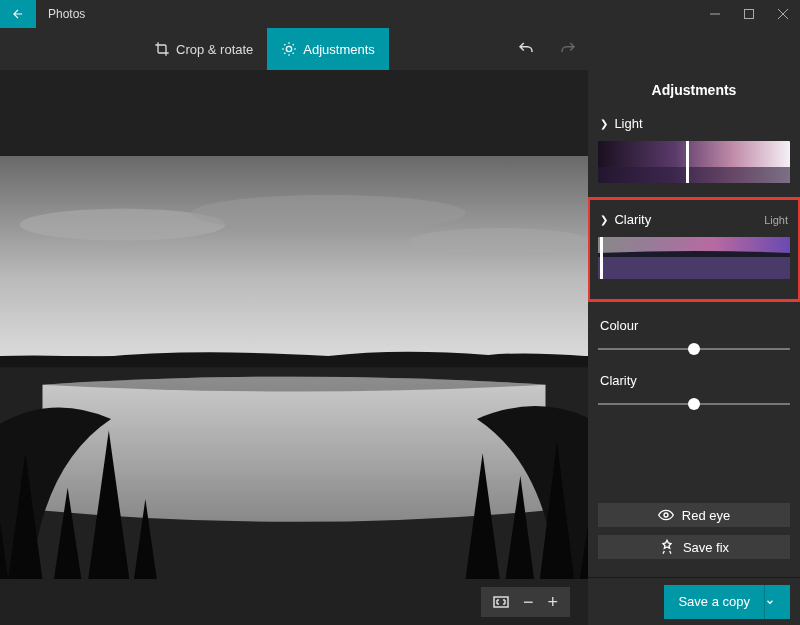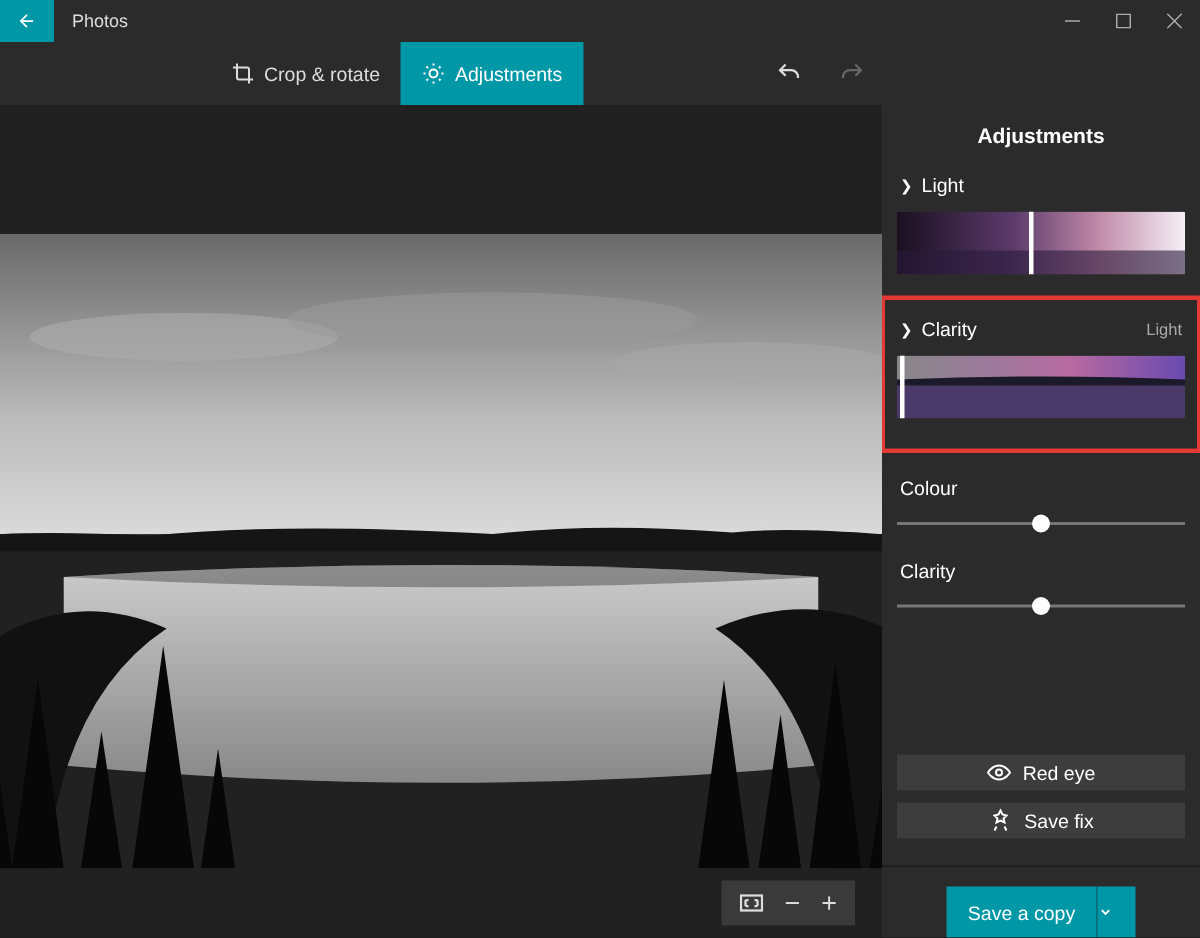--- a/index.html
+++ b/index.html
@@ -38,21 +38,21 @@
 .highlight-box { border:3px solid #e53935; padding:6px 8px 8px 8px; margin:2px -1px 10px -1px; }
 
 .slider-lbl { font-size:13px; margin:6px 2px; }
 .slider { position:relative; height:20px; margin-bottom:14px; }
 .track { position:absolute; left:0; right:0; top:9px; height:2px; background:#777; }
 .thumb-dot { position:absolute; top:4px; width:12px; height:12px; background:#fff; border-radius:50%; transform:translateX(-50%); }
 
 .side-btns { margin-top:auto; padding:0 10px 10px 10px; }
 .big-btn { width:100%; height:24px; background:#3d3d3d; color:#fff; border:none; font-size:13px; margin-bottom:8px; display:flex; align-items:center; justify-content:center; gap:8px; }
 
-.footer { height:48px; display:flex; align-items:center; justify-content:flex-end; gap:8px; padding:0 10px; border-top:1px solid #1a1a1a;flex-direction:column; }
+.footer { height:48px; display:flex; align-items:center; justify-content:flex-end; gap:8px; padding:0 10px; border-top:1px solid #1a1a1a; }
 .save-grp { display:flex; }
 .save-btn { background:#0097a7; color:#fff; border:none; height:34px; padding:0 14px; font-size:13px; }
 .save-dd { background:#0097a7; color:#fff; border:none; border-left:1px solid rgba(0,0,0,.2); height:34px; width:26px; }
 .cancel { background:#3d3d3d; color:#fff; border:none; height:34px; width:88px; font-size:13px; }
 
 svg { display:block; }
 </style>
 </head>
 <body>
 

